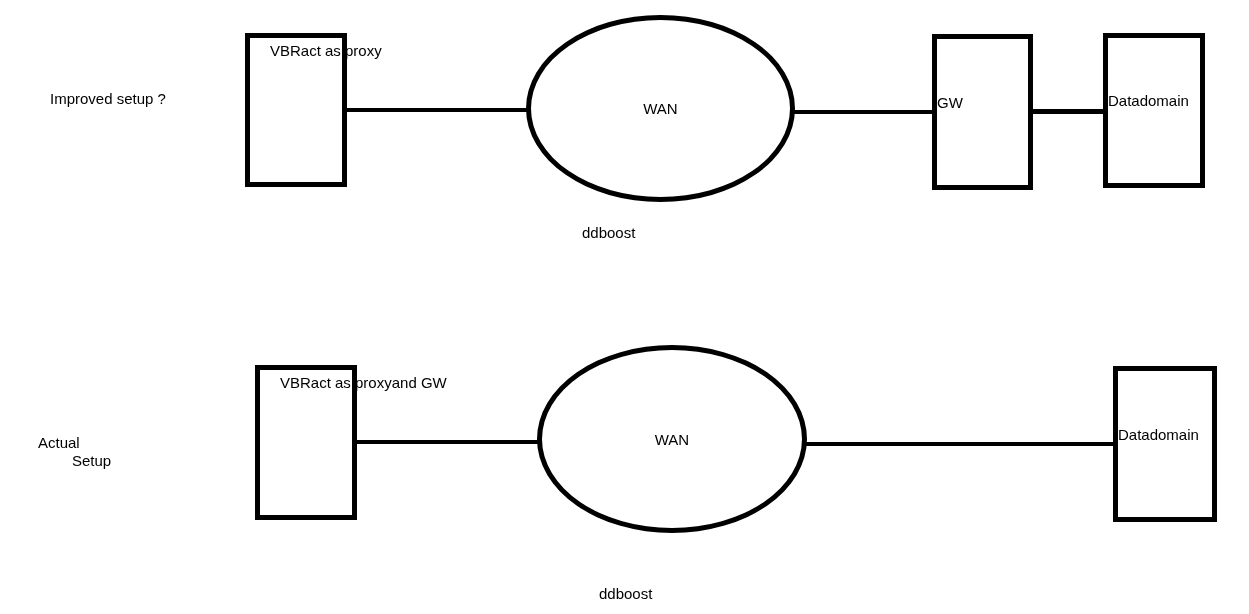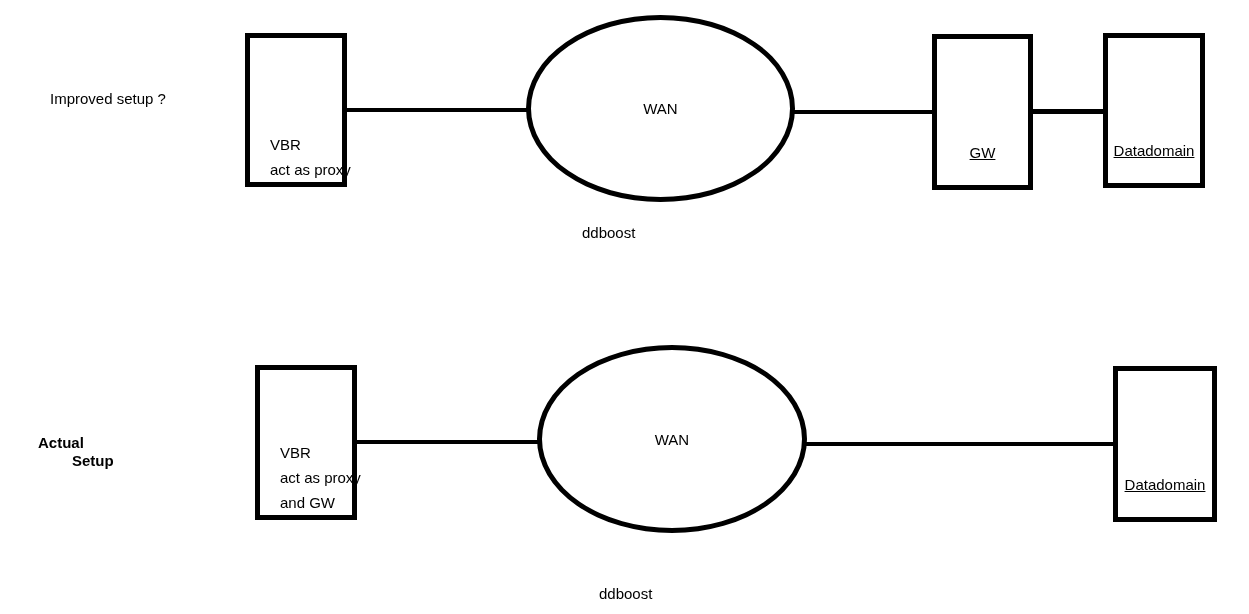--- a/index.html
+++ b/index.html
@@ -17,25 +17,24 @@
     background: var(--background);
     overflow: hidden;
     font-size: 15px;
   }
   .abs { position: absolute; }
   .node-box {
     position: absolute;
     border: 5px solid var(--stroke);
     background: var(--background);
     display: flex;
-    flex-direction: column;
-    justify-content: flex-end;
+    justify-content: space-between;
   }
   .node-box.left-text { align-items: flex-start; padding-left: 20px; padding-right: 2px; }
-  .node-box.center-text { align-items: center; text-align: center; text-decoration: underline; }
+  .node-box.center-text { align-items: center; text-align: center; }
   .node-box .line { display: block; line-height: 25px; white-space: nowrap; }
   .ellipse {
     position: absolute;
     border: 5px solid var(--stroke);
     border-radius: 50%;
     background: var(--background);
     display: flex;
     align-items: center;
     justify-content: center;
     text-align: right;
@@ -78,21 +77,21 @@
 
     <div class="node-box center-text" style="left:1103px; top:33px; width:102px; height:155px;">
       <span class="line shift-up">Datadomain</span>
     </div>
 
     <div class="caption" style="left:582px; top:224px;">ddboost</div>
   </section>
 
   <section>
 
-    <div class="diagram-label abs" style="left:38px; top:434px;font-weight:bold;">
+    <div class="diagram-label abs" style="left:38px; top:434px;">
       <span style="display:block;">Actual</span>
       <span style="display:block;margin-left:34px;">Setup</span>
     </div>
 
     <div class="node-box left-text" style="left:255px; top:365px; width:102px; height:155px;">
       <span class="line">VBR</span>
       <span class="line">act as proxy</span>
       <span class="line">and GW</span>
     </div>
 

